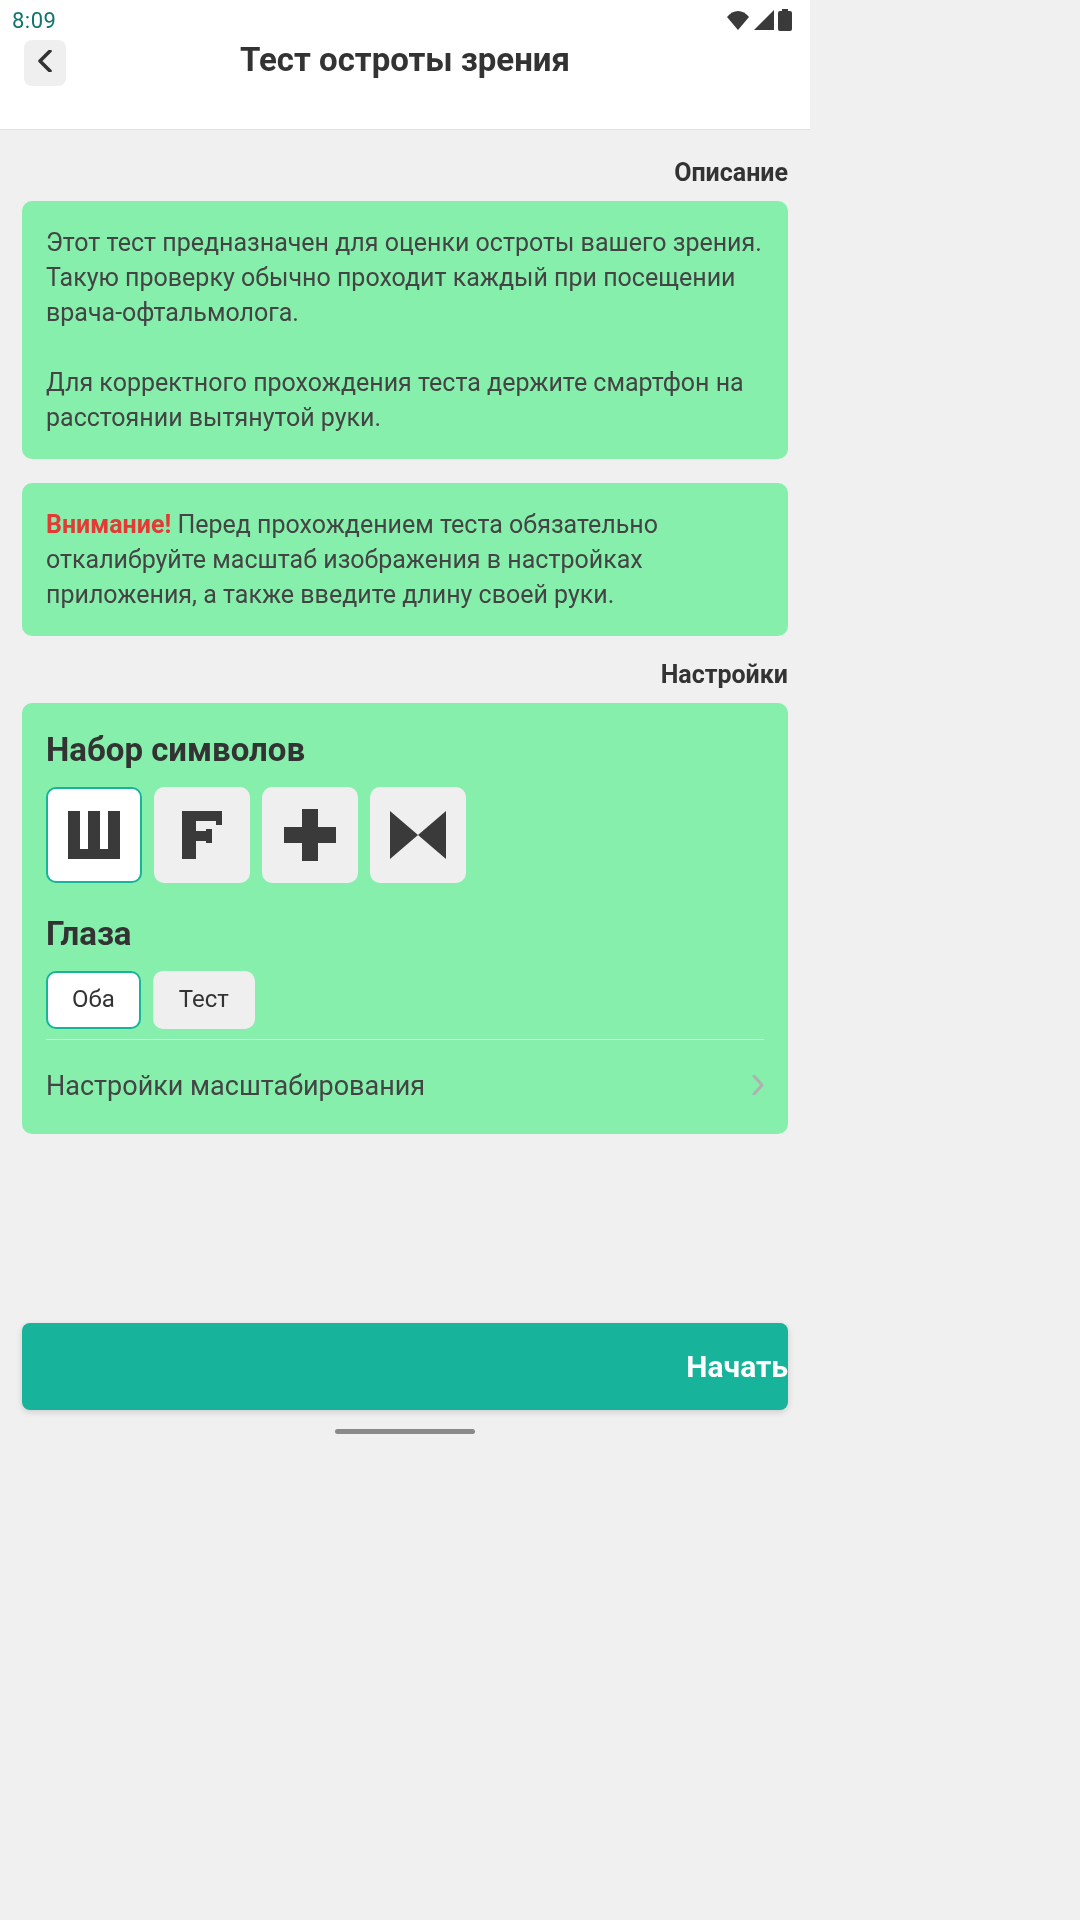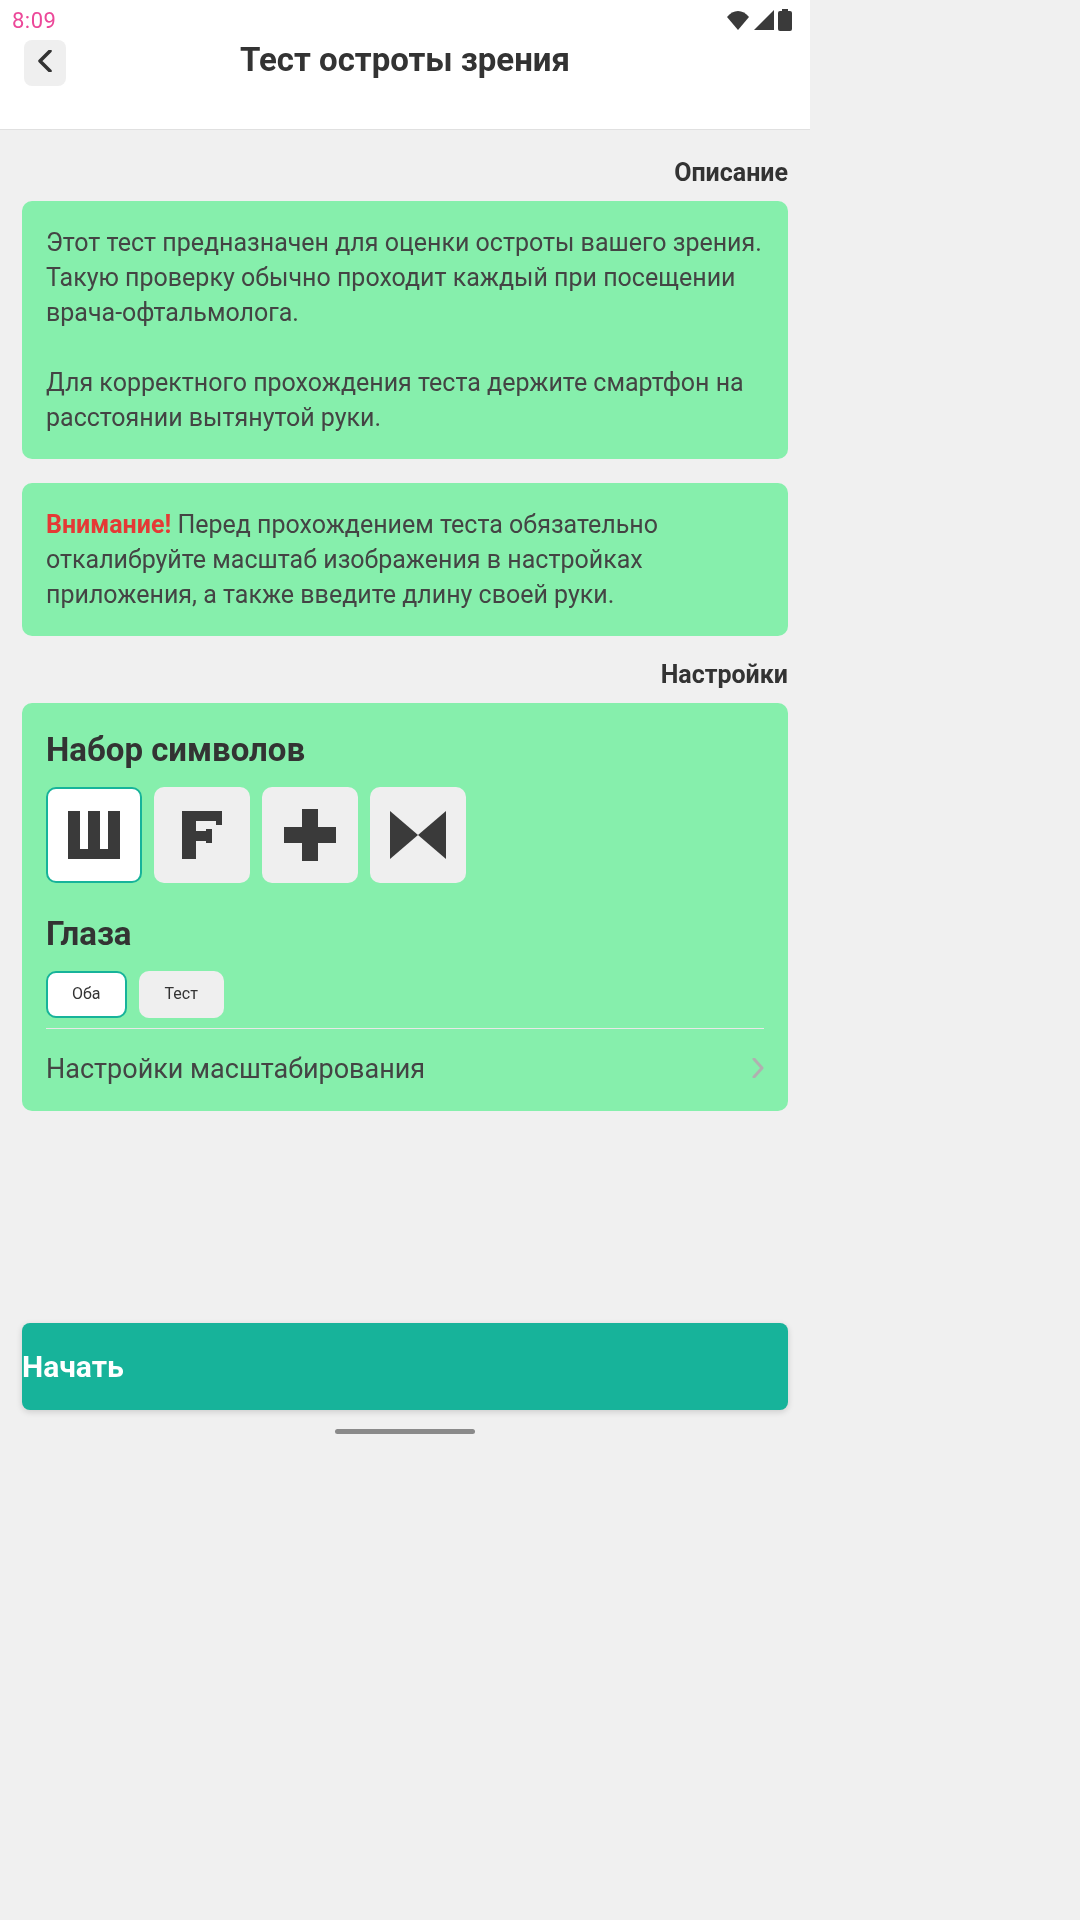--- a/index.html
+++ b/index.html
@@ -1,20 +1,20 @@
 <!DOCTYPE html>
 <html><head>
 <meta charset="utf-8">
 <style>
   * { box-sizing: border-box; margin: 0; padding: 0; }
   html, body { width: 810px; height: 1440px; font-family: -apple-system, Roboto, "Helvetica Neue", Arial, sans-serif; background: #f0f0f0; overflow: hidden; }
   .screen { width: 810px; height: 1440px; background: #f0f0f0; display: flex; flex-direction: column; position: relative; }
 
   
-  .status-bar { height: 40px; background: #ffffff; display: flex; align-items: center; justify-content: space-between; padding: 0 18px 0 12px; font-size: 22px; color: #ec4899; }
+  .status-bar { height: 40px; background: #ffffff; display: flex; align-items: center; justify-content: space-between; padding: 0 18px 0 12px; font-size: 22px; color: #0f766e; }
   .status-time { letter-spacing: 0.5px; }
   .status-icons { display: flex; align-items: center; gap: 4px; }
   .status-icons svg { display: block; }
 
   
   .header { height: 90px; background: #ffffff; display: flex; align-items: flex-start; padding: 0 24px; border-bottom: 1px solid #e0e0e0; position: relative; }
   .back-btn { width: 42px; height: 46px; border-radius: 8px; background: #efefef; display: flex; align-items: center; justify-content: center; }
   .title { flex: 1; text-align: center; font-size: 33px; font-weight: 700; color: #333333; margin-left: -42px; }
 
   
@@ -24,29 +24,29 @@
   .card .warn { color: #e53935; font-weight: 700; }
   .card.settings { padding: 24px 24px 0 24px; }
 
   .sub-label { font-size: 33px; font-weight: 700; color: #333333; margin-bottom: 14px; }
 
   .option-row { display: flex; gap: 12px; margin-bottom: 28px; flex-wrap: wrap; }
   .opt { width: 96px; height: 96px; border-radius: 10px; background: #efefef; display: flex; align-items: center; justify-content: center; border: 2px solid transparent; }
   .opt.selected { background: #ffffff; border: 2px solid #17b39a; }
   .opt svg { display: block; }
 
-  .eye-opt { border-radius: 10px; background: #efefef; padding: 10px 24px; font-size: 16px; color: #333333; border: 2px solid transparent; }
+  .eye-opt { border-radius: 10px; background: #efefef; padding: 10px 24px; font-size: 24px; color: #333333; border: 2px solid transparent; }
   .eye-opt.selected { background: #ffffff; border: 2px solid #17b39a; }
 
-  .link-row { display: flex; align-items: center; justify-content: space-between; padding: 22px 0; border-top: 1px solid #e8e8e8; margin-top: 6px; }
+  .link-row { display: flex; align-items: center; justify-content: space-between; padding: 28px 0; border-top: 1px solid #e8e8e8; margin-top: 6px; }
   .link-row .link-text { font-size: 27px; color: #444444; }
   .link-row .chev { color: #b0b0b0; }
 
   
-  .start-btn { position: absolute; left: 22px; right: 22px; bottom: 30px; background: #17b39a; color: #ffffff; text-align: left; padding: 26px 0; border-radius: 8px; font-size: 30px; font-weight: 700; box-shadow: 0 2px 6px rgba(0,0,0,0.15); }
+  .start-btn { position: absolute; left: 22px; right: 22px; bottom: 30px; background: #17b39a; color: #ffffff; text-align: right; padding: 26px 0; border-radius: 8px; font-size: 30px; font-weight: 700; box-shadow: 0 2px 6px rgba(0,0,0,0.15); }
 
   .nav-handle { position: absolute; bottom: 6px; left: 50%; transform: translateX(-50%); width: 140px; height: 5px; border-radius: 3px; background: #8a8a8a; }
 </style>
 </head>
 <body>
 
 <div class="screen">
 
   <div class="status-bar">
     <span class="status-time">8:09</span>

